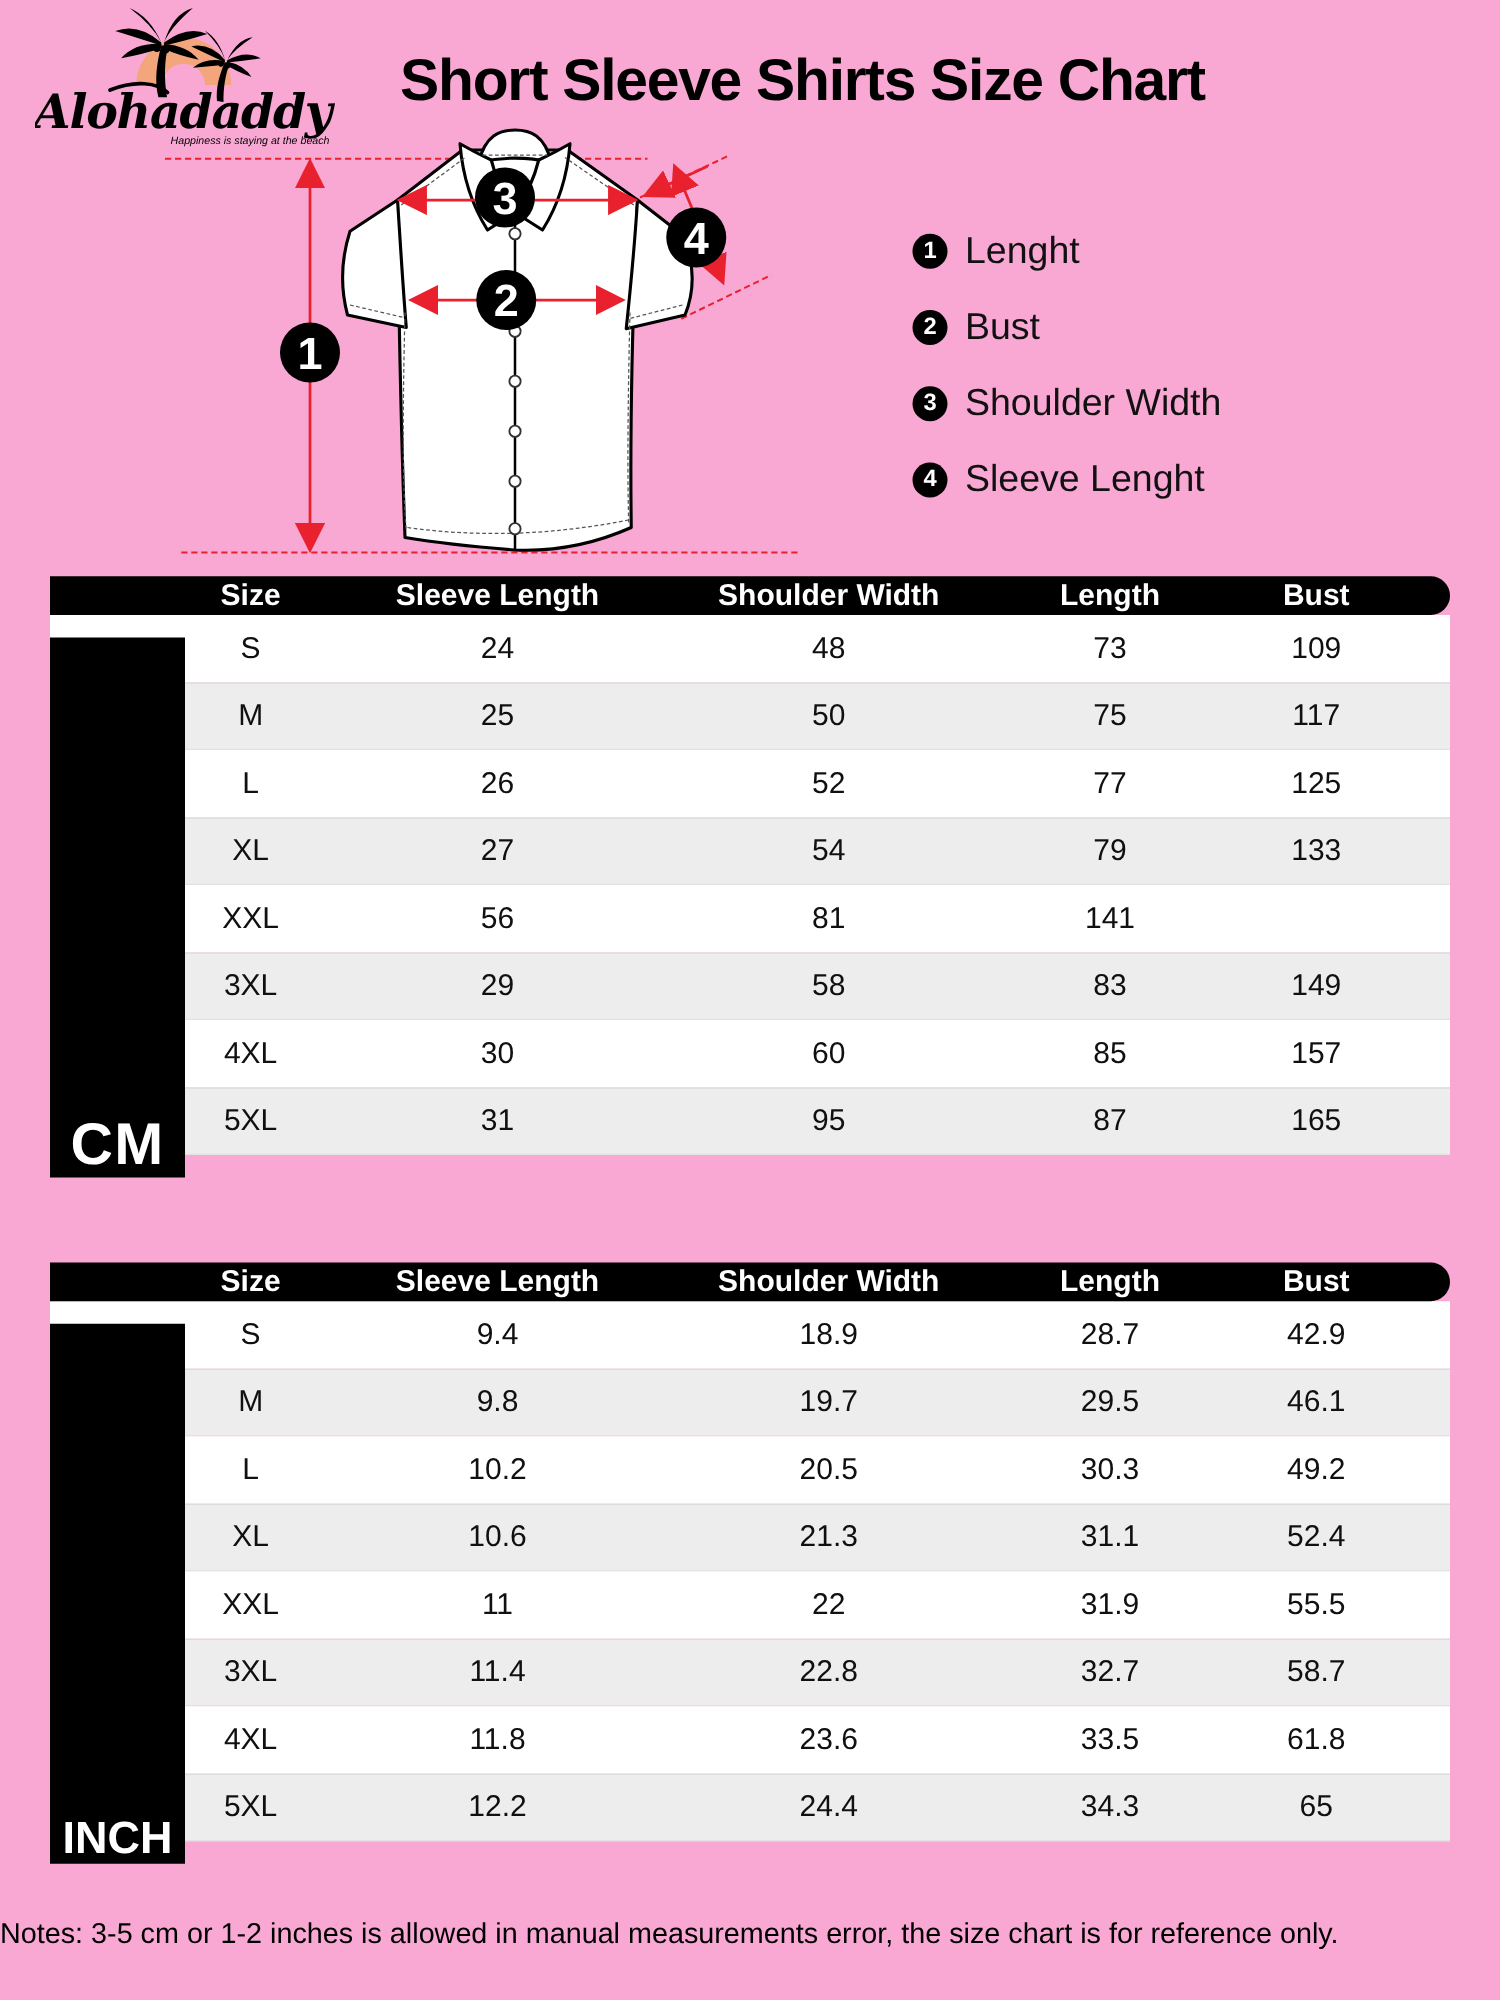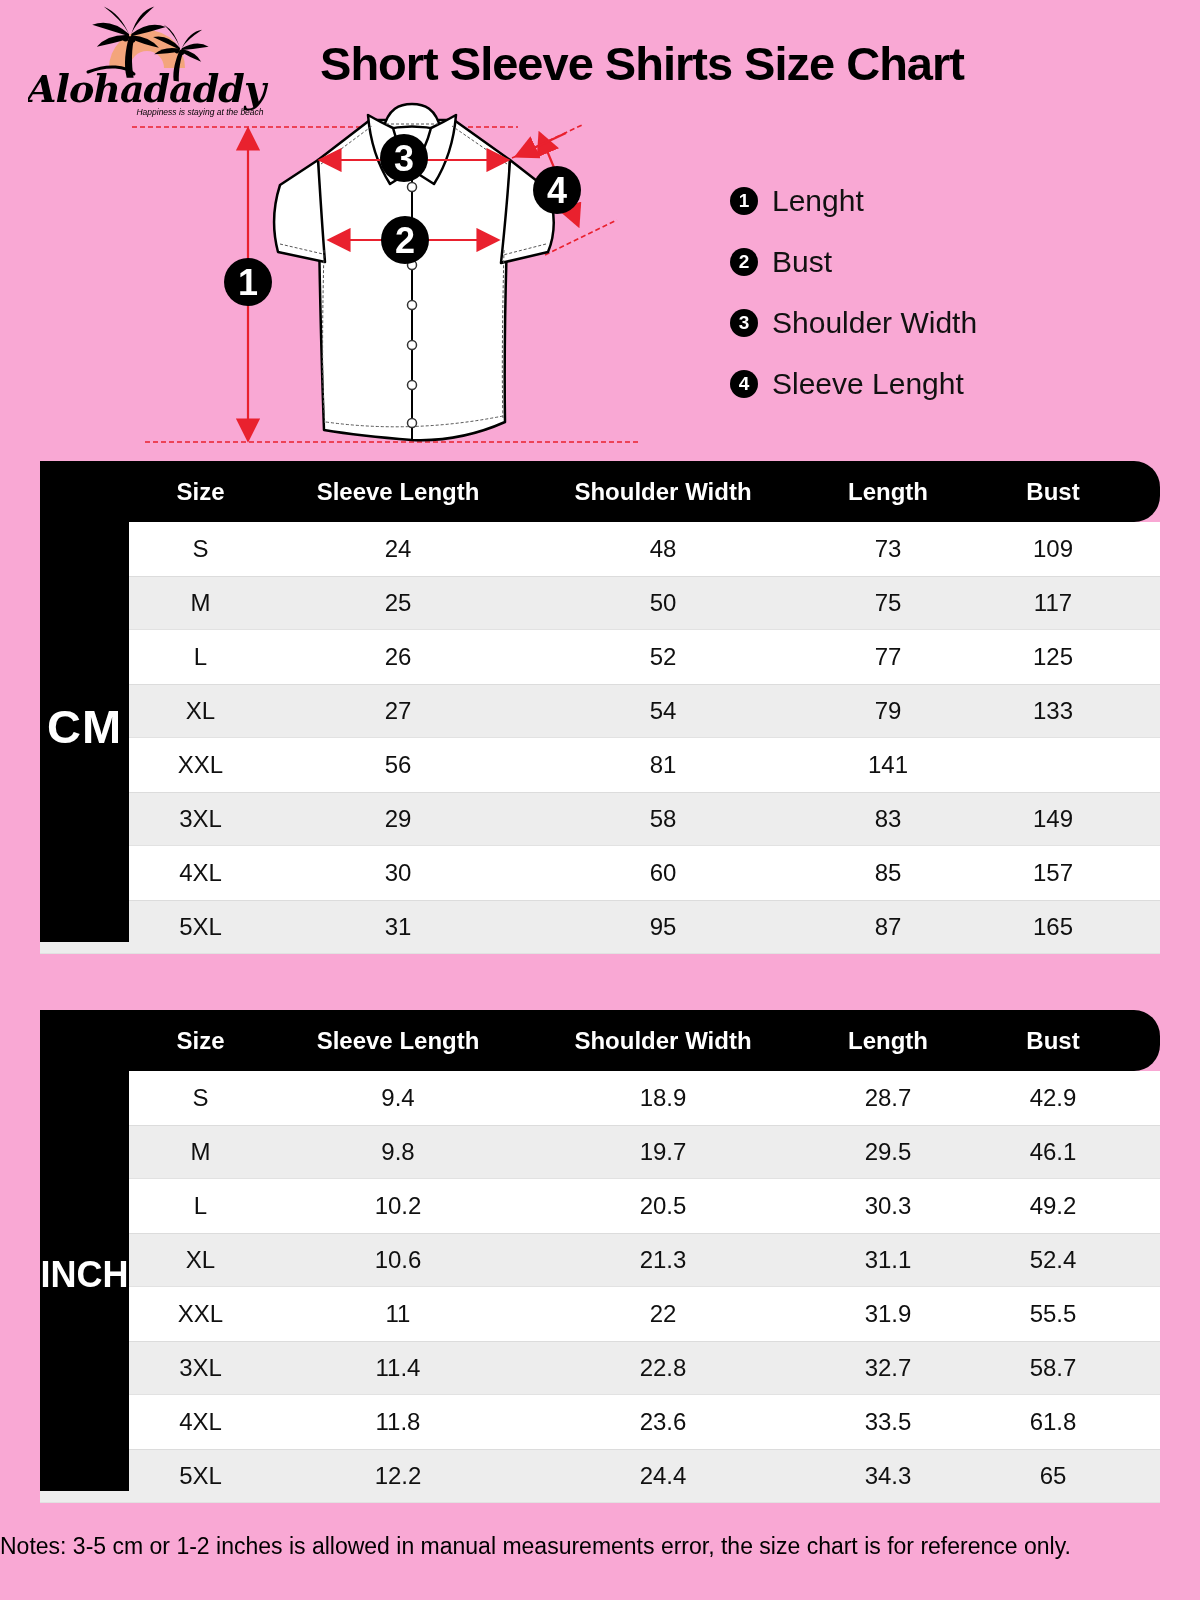--- a/index.html
+++ b/index.html
@@ -28,37 +28,37 @@
     font-size:19px; font-weight:bold; display:flex; align-items:center; justify-content:center;
     flex:0 0 28px;
   }
   .legend-label { margin-left:14px; font-size:30px; color:#111; white-space:nowrap; }
 
   
   .size-table { position:absolute; left:40px; width:1120px; }
   .size-table.cm   { top:461px; }
   .size-table.inch { top:1010px; }
   .thead {
-    position:relative; display:flex; height:61px; background:#000;
+    position:relative; display:flex; height:31px; background:#000;
     border-radius:0 26px 26px 0; padding-left:108px; padding-right:47px;
     align-items:center; z-index:2;justify-content:flex-end;
   }
   .thead .col { color:#fff; font-weight:bold; font-size:24px; text-align:center; }
   .tbody { position:relative; }
   .trow { display:flex; height:54px; padding-left:108px; padding-right:47px; align-items:center; background:#fff; }
   .trow.alt { background:#ededed; border-top:1px solid #dcdcdc; border-bottom:1px solid #e2e2e2; }
   .trow .col { font-size:24px; text-align:center; color:#101010; }
   .col:nth-child(1){ width:105px; }
   .col:nth-child(2){ width:290px; }
   .col:nth-child(3){ width:240px; }
   .col:nth-child(4){ width:210px; }
   .col:nth-child(5){ width:120px; }
   .unit-band {
-    position:absolute; left:0; top:49px; width:89px; height:432px; background:#000;
-    display:flex; align-items:center; justify-content:center; z-index:3;
+    position:absolute; left:0; top:49px; width:108px; height:432px; background:#000;
+    display:flex; align-items:flex-end; justify-content:center; z-index:3;
   }
   .unit-label { color:#fff; font-weight:bold; }
   .cm .unit-label { font-size:47px; letter-spacing:1px; }
   .inch .unit-label { font-size:36px; letter-spacing:0; }
 
   
   .notes {
     position:absolute; top:1533px; left:0; width:100%;
     text-align:left; font-size:23px; color:#000;
   }

